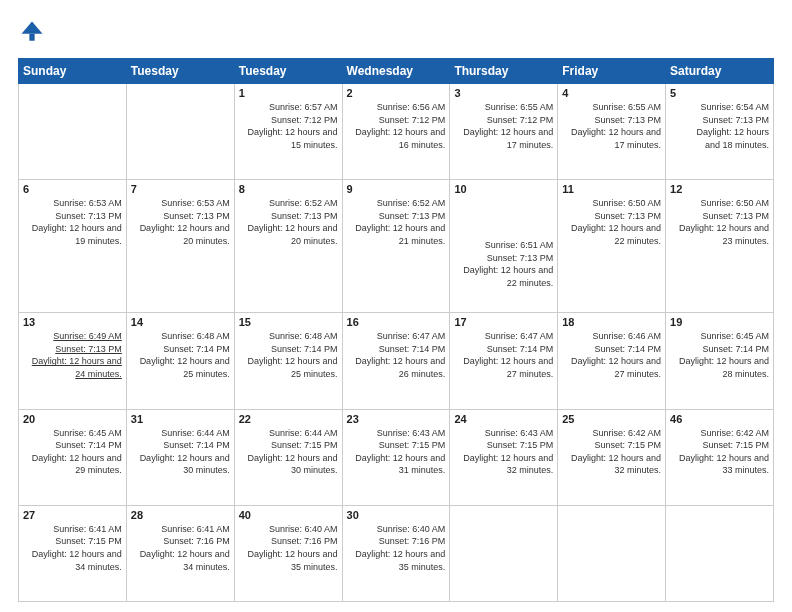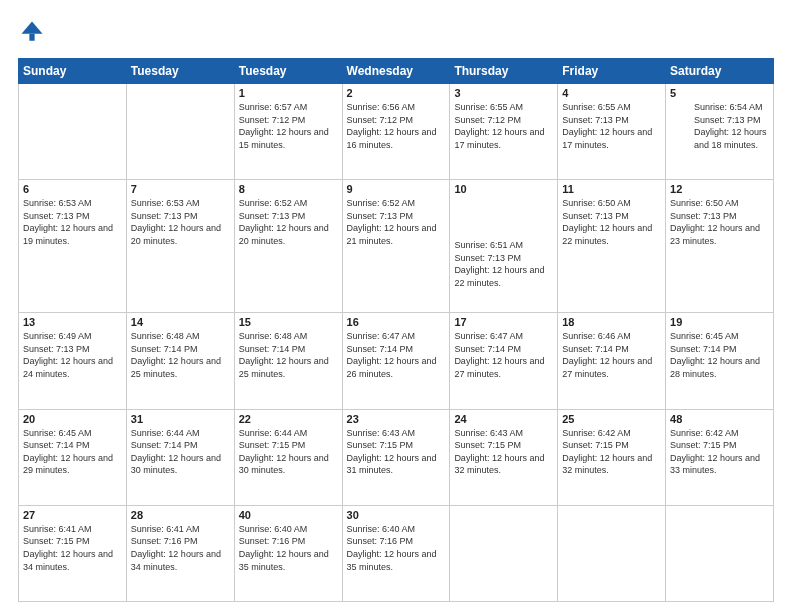--- a/index.html
+++ b/index.html
@@ -88,20 +88,21 @@
       font-size: 11px;
       font-weight: bold;
       color: #222;
       display: block;
       margin-bottom: 2px;
     }
     .day-info {
       font-size: 9px;
       color: #333;
       line-height: 1.4;
+      text-align: right;
     }
     .empty { background: #fff; }
     table { border-collapse: collapse; width: 100%; }
   </style>
 </head>
 <body>
 
 <div class="page">
   <div class="header">
     <div class="logo">
@@ -207,21 +208,21 @@
           <td>
             <span class="day-num">12</span>
             <div class="day-info" style="white-space: pre-line;">Sunrise: 6:50 AM
 Sunset: 7:13 PM
 Daylight: 12 hours and 23 minutes.</div>
           </td>
         </tr>
         <tr>
           <td>
             <span class="day-num">13</span>
-            <div class="day-info" style="white-space: pre-line;">Sunrise: 6:49 AM
+            <div class="day-info" style="white-space: pre-line; text-decoration: underline;">Sunrise: 6:49 AM
 Sunset: 7:13 PM
 Daylight: 12 hours and 24 minutes.</div>
           </td>
           <td>
             <span class="day-num">14</span>
             <div class="day-info" style="white-space: pre-line;">Sunrise: 6:48 AM
 Sunset: 7:14 PM
 Daylight: 12 hours and 25 minutes.</div>
           </td>
           <td>
@@ -286,21 +287,21 @@
 Sunset: 7:15 PM
 Daylight: 12 hours and 32 minutes.</div>
           </td>
           <td>
             <span class="day-num">25</span>
             <div class="day-info" style="white-space: pre-line;">Sunrise: 6:42 AM
 Sunset: 7:15 PM
 Daylight: 12 hours and 32 minutes.</div>
           </td>
           <td>
-            <span class="day-num">48</span>
+            <span class="day-num">46</span>
             <div class="day-info" style="white-space: pre-line;">Sunrise: 6:42 AM
 Sunset: 7:15 PM
 Daylight: 12 hours and 33 minutes.</div>
           </td>
         </tr>
         <tr>
           <td>
             <span class="day-num">27</span>
             <div class="day-info" style="white-space: pre-line;">Sunrise: 6:41 AM
 Sunset: 7:15 PM

